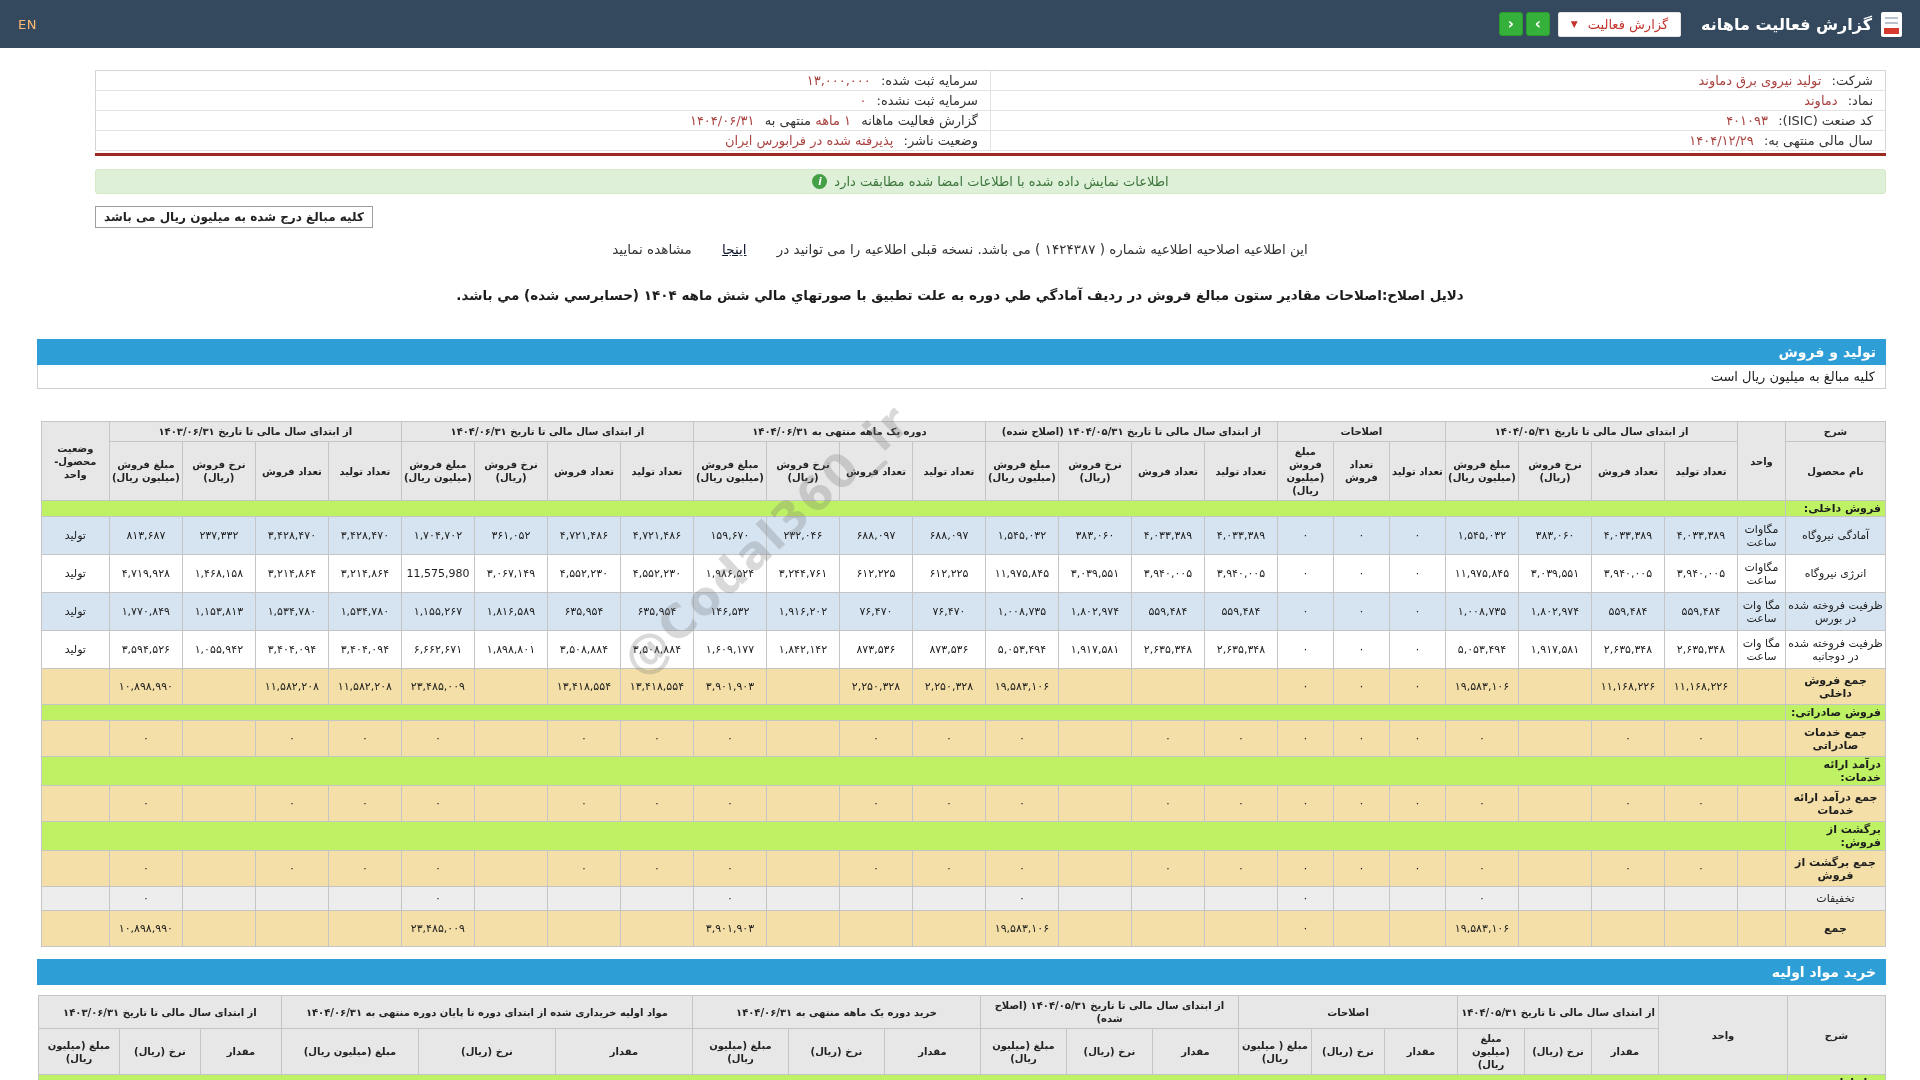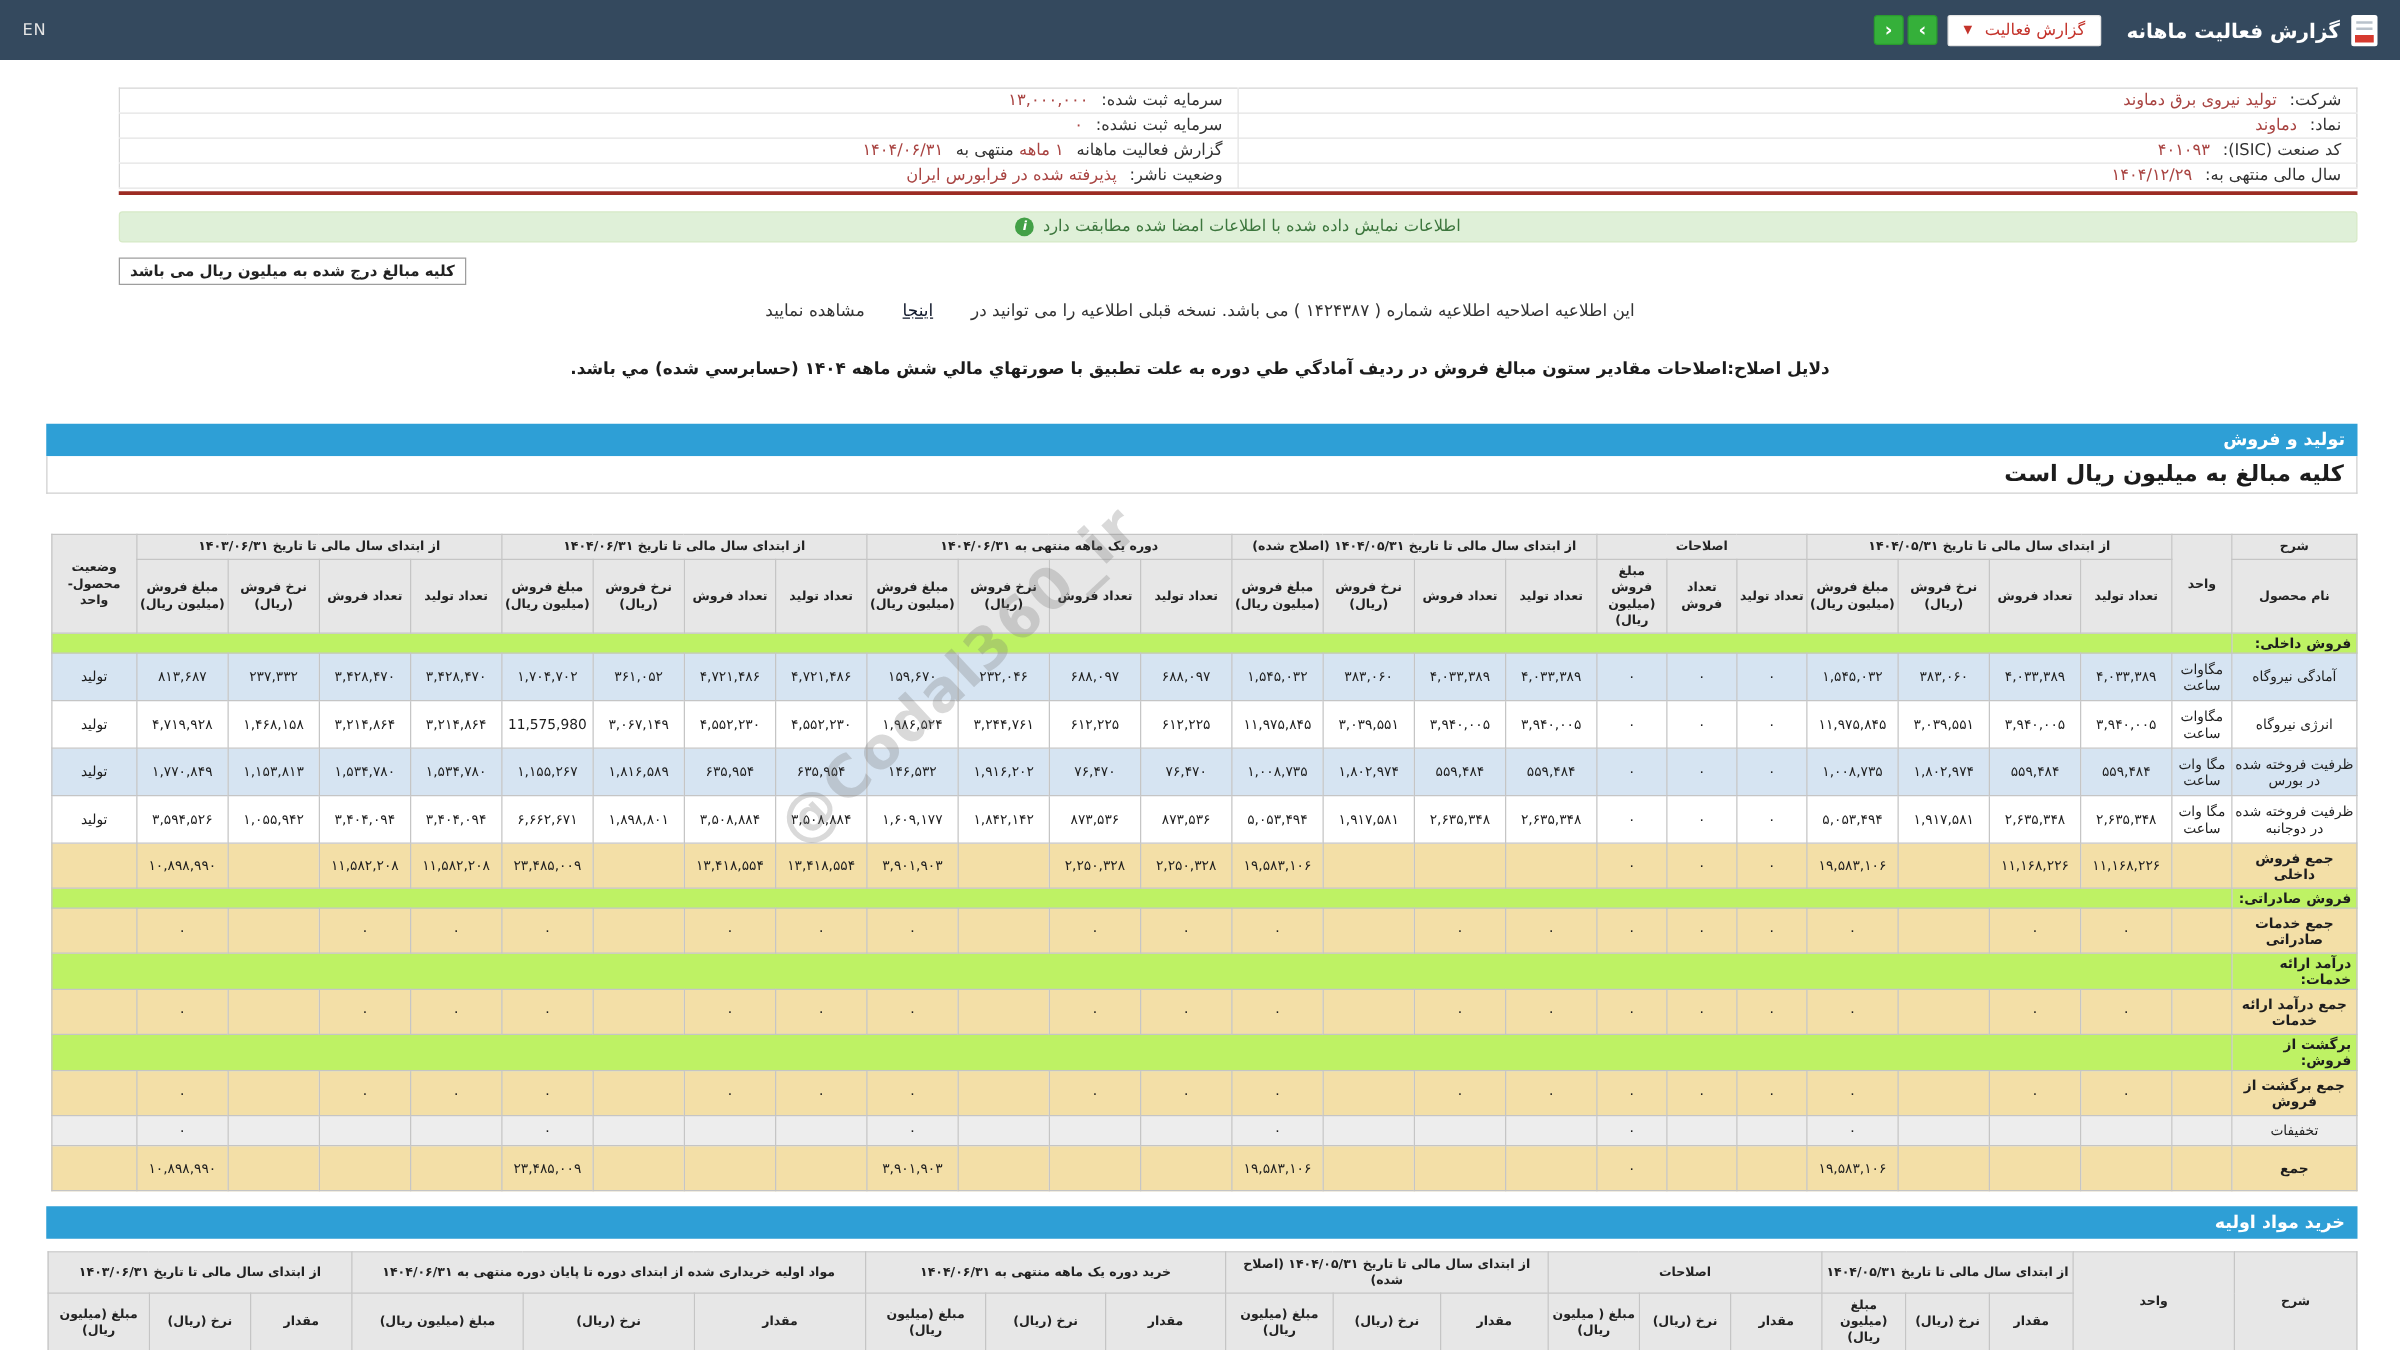--- a/index.html
+++ b/index.html
@@ -13,21 +13,21 @@
   .doc-icon .doc-line { position:absolute; left:4px; right:4px; height:2px; background:#b9c2cb; }
   .doc-icon .doc-line.l1 { top:5px; } .doc-icon .doc-line.l2 { top:10px; }
   .doc-icon .doc-red { position:absolute; left:3px; right:3px; bottom:3px; height:6px; background:#d63a2f; }
   .report-dd { margin-right:20px; background:#fff; color:#c4332b; font-size:13px; padding:4px 12px; border-radius:2px;
                display:flex; align-items:center; gap:10px; cursor:pointer; border:1px solid #e5e5e5; }
   .dd-caret { font-size:9px; color:#c4332b; }
   .nav-btn { width:24px; height:24px; background:#35b03a; color:#fff; border:1px solid #2a9a2f; border-radius:3px;
              font-size:15px; font-weight:bold; line-height:1; display:flex; align-items:center; justify-content:center;
              cursor:pointer; margin-right:8px; font-family:"DejaVu Sans", sans-serif; }
   .nav-btn.prev { margin-right:3px; }
-  .lang-link { margin-right:auto; color:#e5e5e5; font-size:13px; text-decoration:none; cursor:pointer; letter-spacing:.5px; }
+  .lang-link { margin-right:auto; color:#fdba74; font-size:13px; text-decoration:none; cursor:pointer; letter-spacing:.5px; }
 
   
   .info-table { margin:22px 34px 0 95px; width:1791px; border-collapse:collapse; border:1px solid #d5d5d5; font-size:13px; }
   .info-table td { padding:2px 12px; border-bottom:1px solid #e3e3e3; height:20px; }
   .info-table td:first-child { border-left:1px solid #e3e3e3; width:50%; }
   .info-table .lbl { color:#333; margin-left:6px; }
   .info-table .val { color:#a94442; }
   .red-divider { margin:2px 34px 0 95px; height:3px; background:#9c2b23; }
 
   
@@ -43,21 +43,21 @@
   
   .notice-1 { margin-top:13px; text-align:center; font-size:13.5px; color:#333; }
   .notice-1 span, .notice-1 a { margin:0 13px; }
   .here-link { color:#0f172a; text-decoration:underline; cursor:pointer; }
   .notice-2 { margin-top:30px; text-align:center; font-size:13.5px; font-weight:bold; color:#1c1c1c; }
 
   
   .section-bar { margin:36px 34px 0 37px; background:#2e9fd6; color:#fff; font-weight:bold; font-size:14px; padding:5px 10px; }
   .section-bar.mt2 { margin-top:12px; }
   .units-row { margin:0 34px 0 37px; border:1px solid #cfcfcf; border-top:none; background:#fff;
-               font-weight:bold; font-size:18px; padding:4px 10px; color:#1c1c1c; }
+               font-weight:normal; font-size:13px; padding:4px 10px; color:#1c1c1c; }
 
   
   .rep-table { margin:32px 34px 0 37px; border-collapse:collapse; table-layout:fixed; font-size:11px; background:#fff; }
   .rep-table th, .rep-table td { border:1px solid #c5c5c5; text-align:center; vertical-align:middle;
                                  padding:2px 2px; word-wrap:break-word; }
   .rep-table thead th { background:#e7e7e7; color:#222; font-weight:bold; font-size:10px; line-height:1.3; padding:3px 2px; }
   .rep-table thead .h-group { font-size:10px; }
   .rep-table tbody td { color:#1d1d1d; font-size:11px; }
   tr.row-blue  td { background:#d6e4f2; height:38px; }
   tr.row-white td { background:#ffffff; height:38px; }

